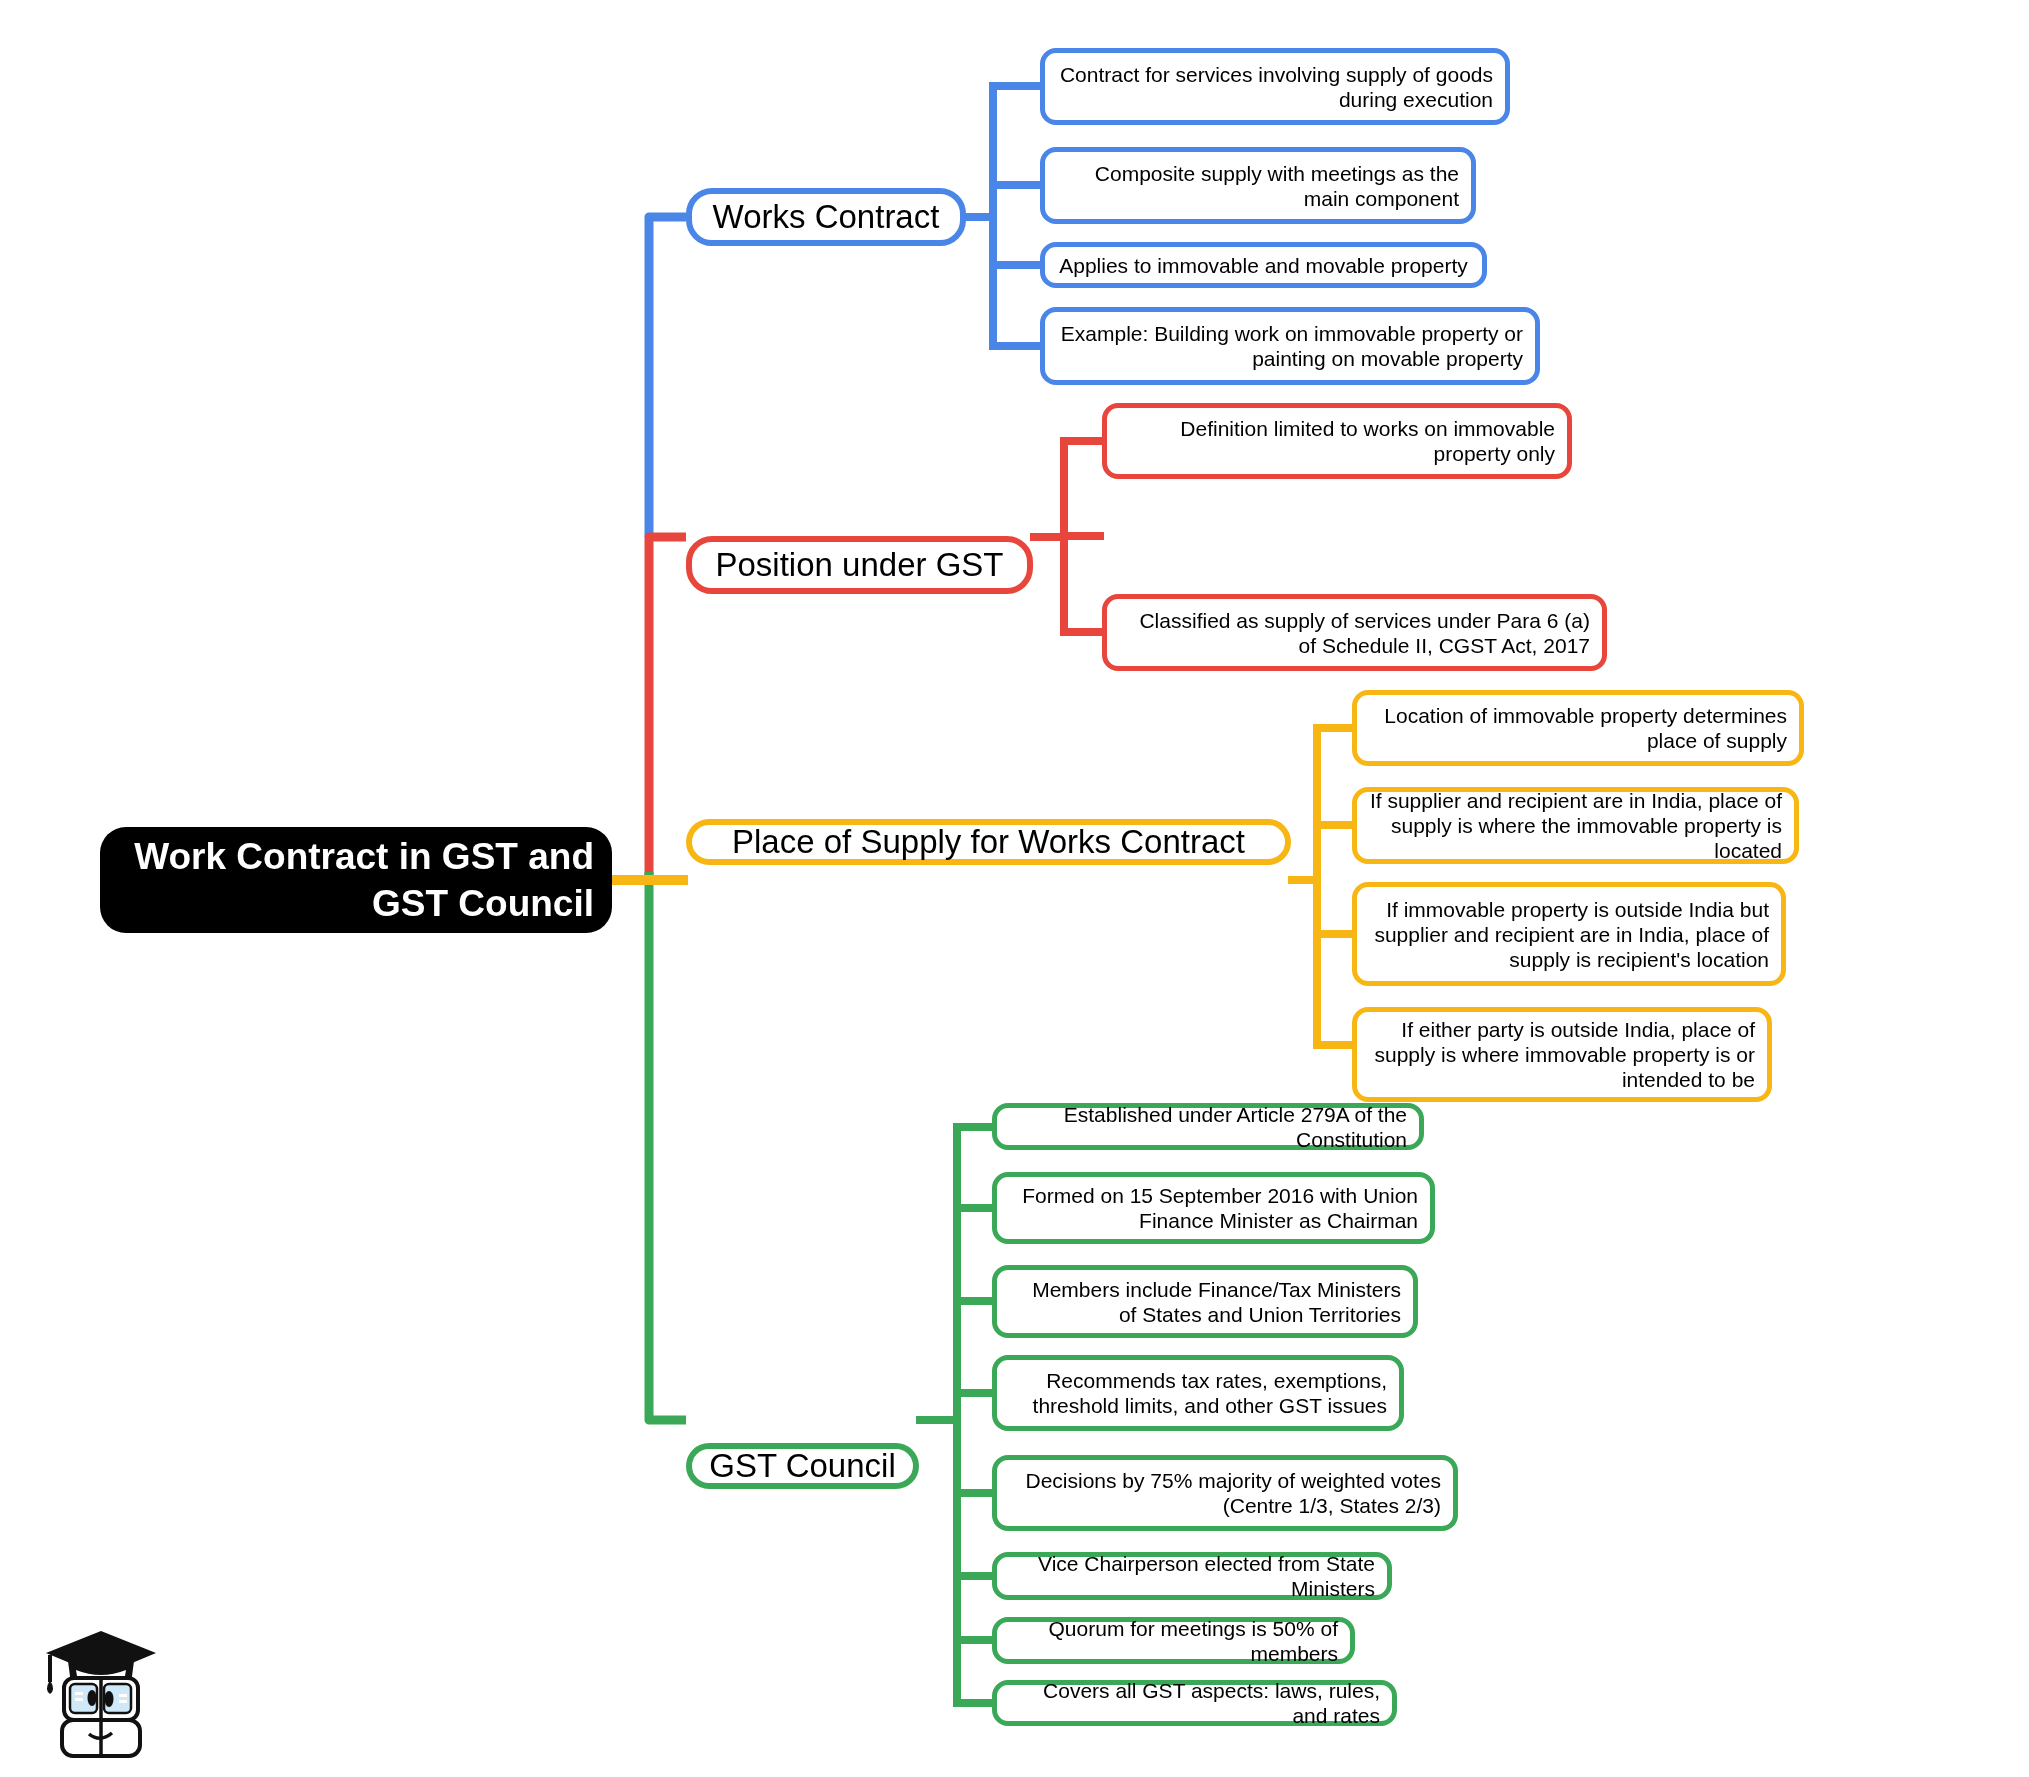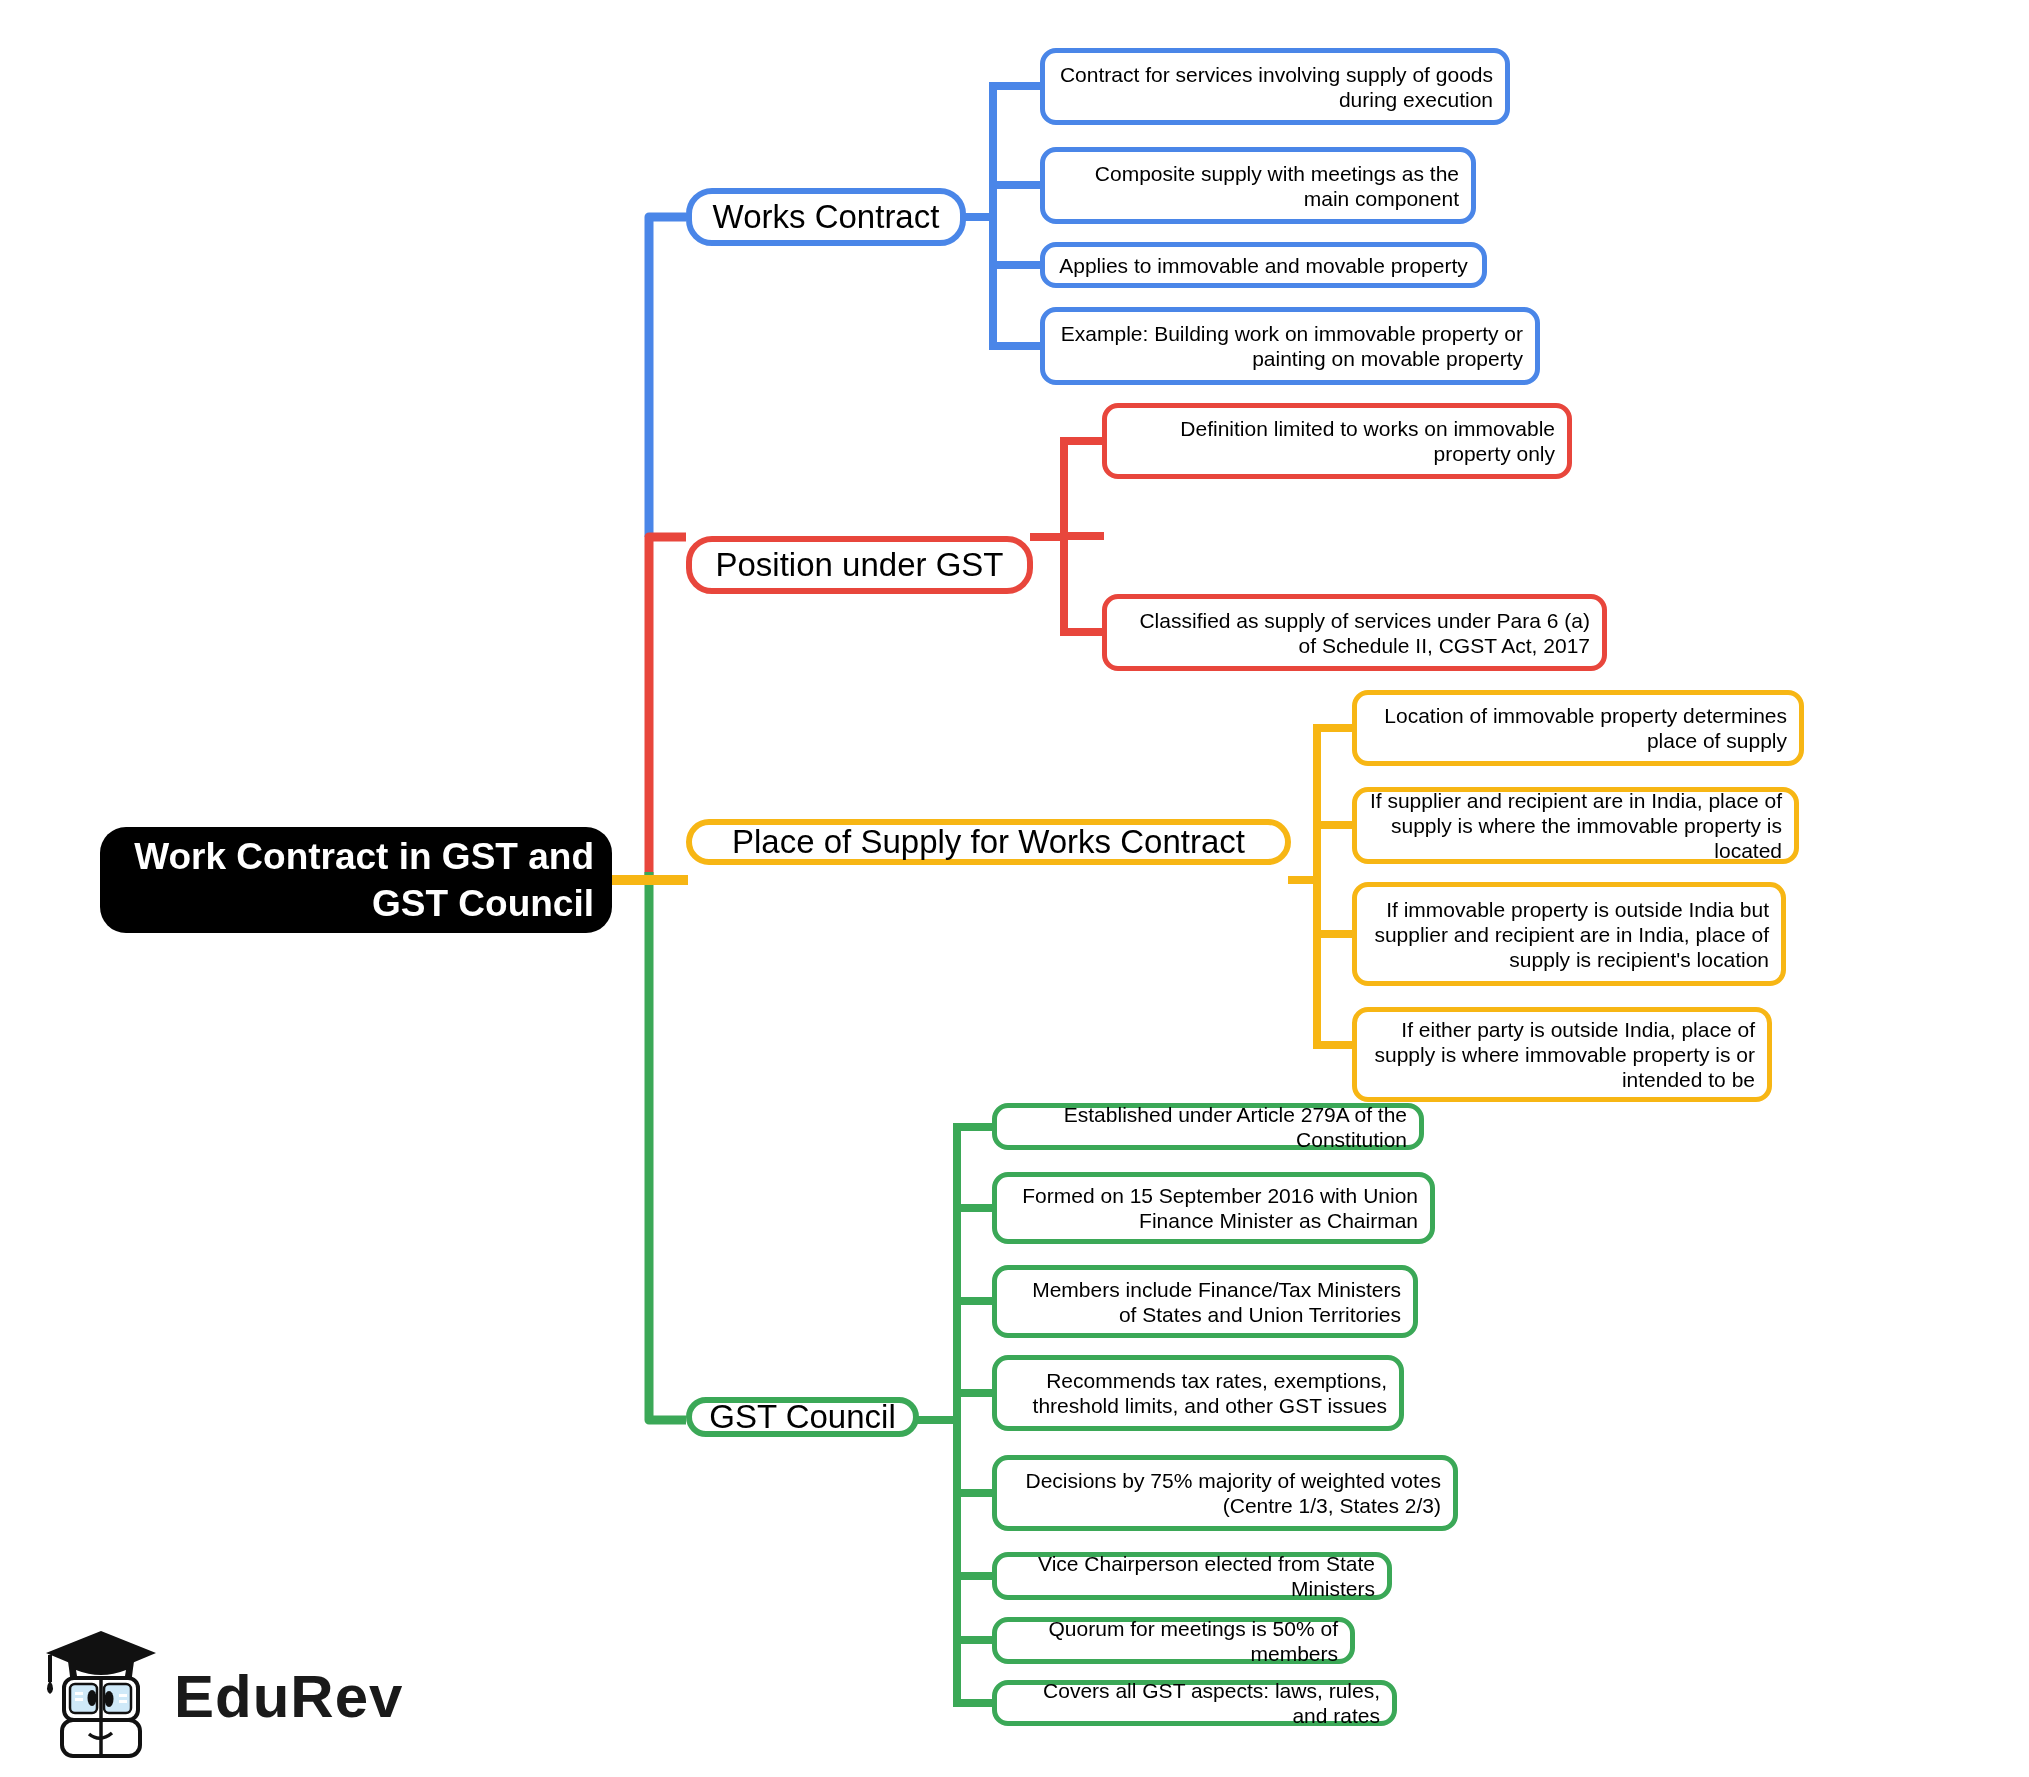--- a/index.html
+++ b/index.html
@@ -76,21 +76,21 @@
   <div class="node branch c-red" style="left:686px;top:508px;width:347px;height:58px;margin-top:28px;">Position under GST</div>
   <div class="node leaf c-red" style="left:1102px;top:403px;width:470px;height:76px;">Definition limited to works on immovable property only</div>
   <div class="node leaf c-red" style="left:1102px;top:594px;width:505px;height:77px;">Classified as supply of services under Para 6 (a) of Schedule II, CGST Act, 2017</div>
 
   <div class="node branch c-yellow" style="left:686px;top:819px;width:605px;height:46px;">Place of Supply for Works Contract</div>
   <div class="node leaf c-yellow" style="left:1352px;top:690px;width:452px;height:76px;">Location of immovable property determines place of supply</div>
   <div class="node leaf c-yellow" style="left:1352px;top:787px;width:447px;height:77px;">If supplier and recipient are in India, place of supply is where the immovable property is located</div>
   <div class="node leaf c-yellow" style="left:1352px;top:882px;width:434px;height:104px;">If immovable property is outside India but supplier and recipient are in India, place of supply is recipient's location</div>
   <div class="node leaf c-yellow" style="left:1352px;top:1007px;width:420px;height:95px;">If either party is outside India, place of supply is where immovable property is or intended to be</div>
 
-  <div class="node branch c-green" style="left:686px;top:1397px;width:233px;height:40px;">GST Council</div>
+  <div class="node branch c-green" style="left:686px;top:1443px;width:233px;height:46px;">GST Council</div>
   <div class="node leaf c-green" style="left:992px;top:1103px;width:432px;height:47px;">Established under Article 279A of the Constitution</div>
   <div class="node leaf c-green" style="left:992px;top:1172px;width:443px;height:72px;">Formed on 15 September 2016 with Union Finance Minister as Chairman</div>
   <div class="node leaf c-green" style="left:992px;top:1265px;width:426px;height:73px;">Members include Finance/Tax Ministers of States and Union Territories</div>
   <div class="node leaf c-green" style="left:992px;top:1355px;width:412px;height:76px;">Recommends tax rates, exemptions, threshold limits, and other GST issues</div>
   <div class="node leaf c-green" style="left:992px;top:1455px;width:466px;height:76px;">Decisions by 75% majority of weighted votes (Centre 1/3, States 2/3)</div>
   <div class="node leaf c-green" style="left:992px;top:1552px;width:400px;height:48px;">Vice Chairperson elected from State Ministers</div>
   <div class="node leaf c-green" style="left:992px;top:1617px;width:363px;height:47px;">Quorum for meetings is 50% of members</div>
   <div class="node leaf c-green" style="left:992px;top:1680px;width:405px;height:46px;">Covers all GST aspects: laws, rules, and rates</div>
 
   <div id="logo">
@@ -112,16 +112,15 @@
         <rect x="77" y="66" width="8" height="3" fill="#fff"></rect>
         <rect x="77" y="72" width="8" height="3" fill="#fff"></rect>
         <ellipse cx="50" cy="70" rx="4.5" ry="8" fill="#111"></ellipse>
         <ellipse cx="67" cy="71" rx="4.5" ry="8" fill="#111"></ellipse>
 
         <rect x="20" y="92" width="78" height="36" rx="11" fill="#fff" stroke="#111" stroke-width="4"></rect>
         <path d="M 59 50 V 128" stroke="#111" stroke-width="3.5" fill="none"></path>
         <path d="M 47 106 Q 58 115 70 105" stroke="#111" stroke-width="3.5" fill="none"></path>
       </svg>
     </span>
-    <span class="logo-text">EduRev</span>
   </div>
 
 </div>
 
 </body></html>

